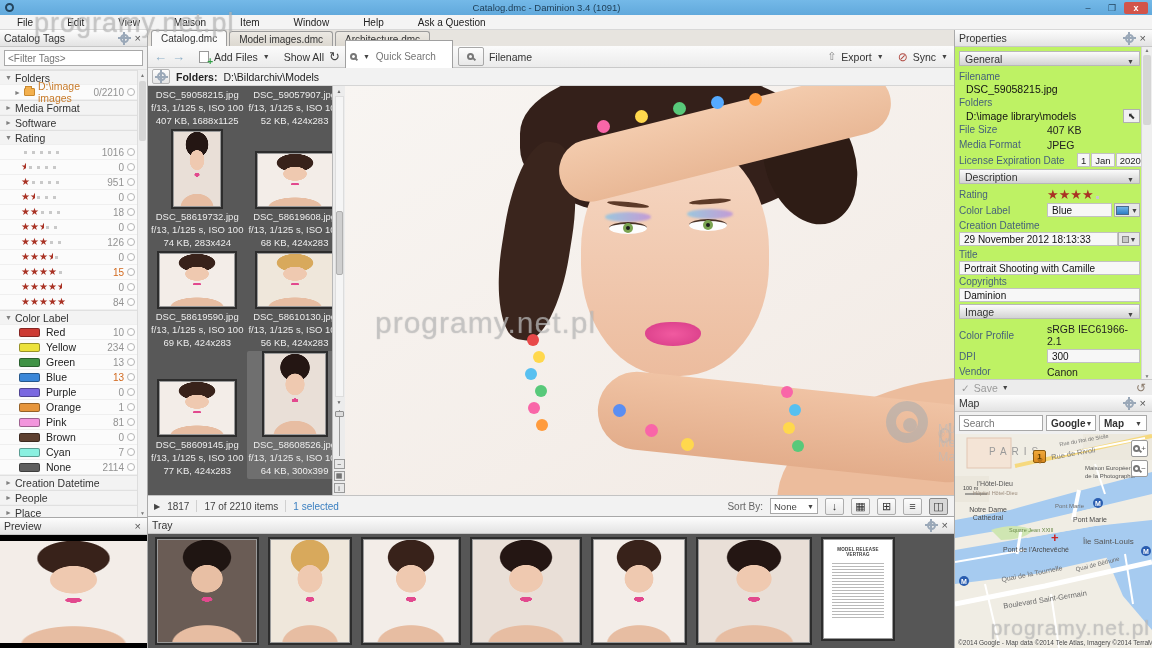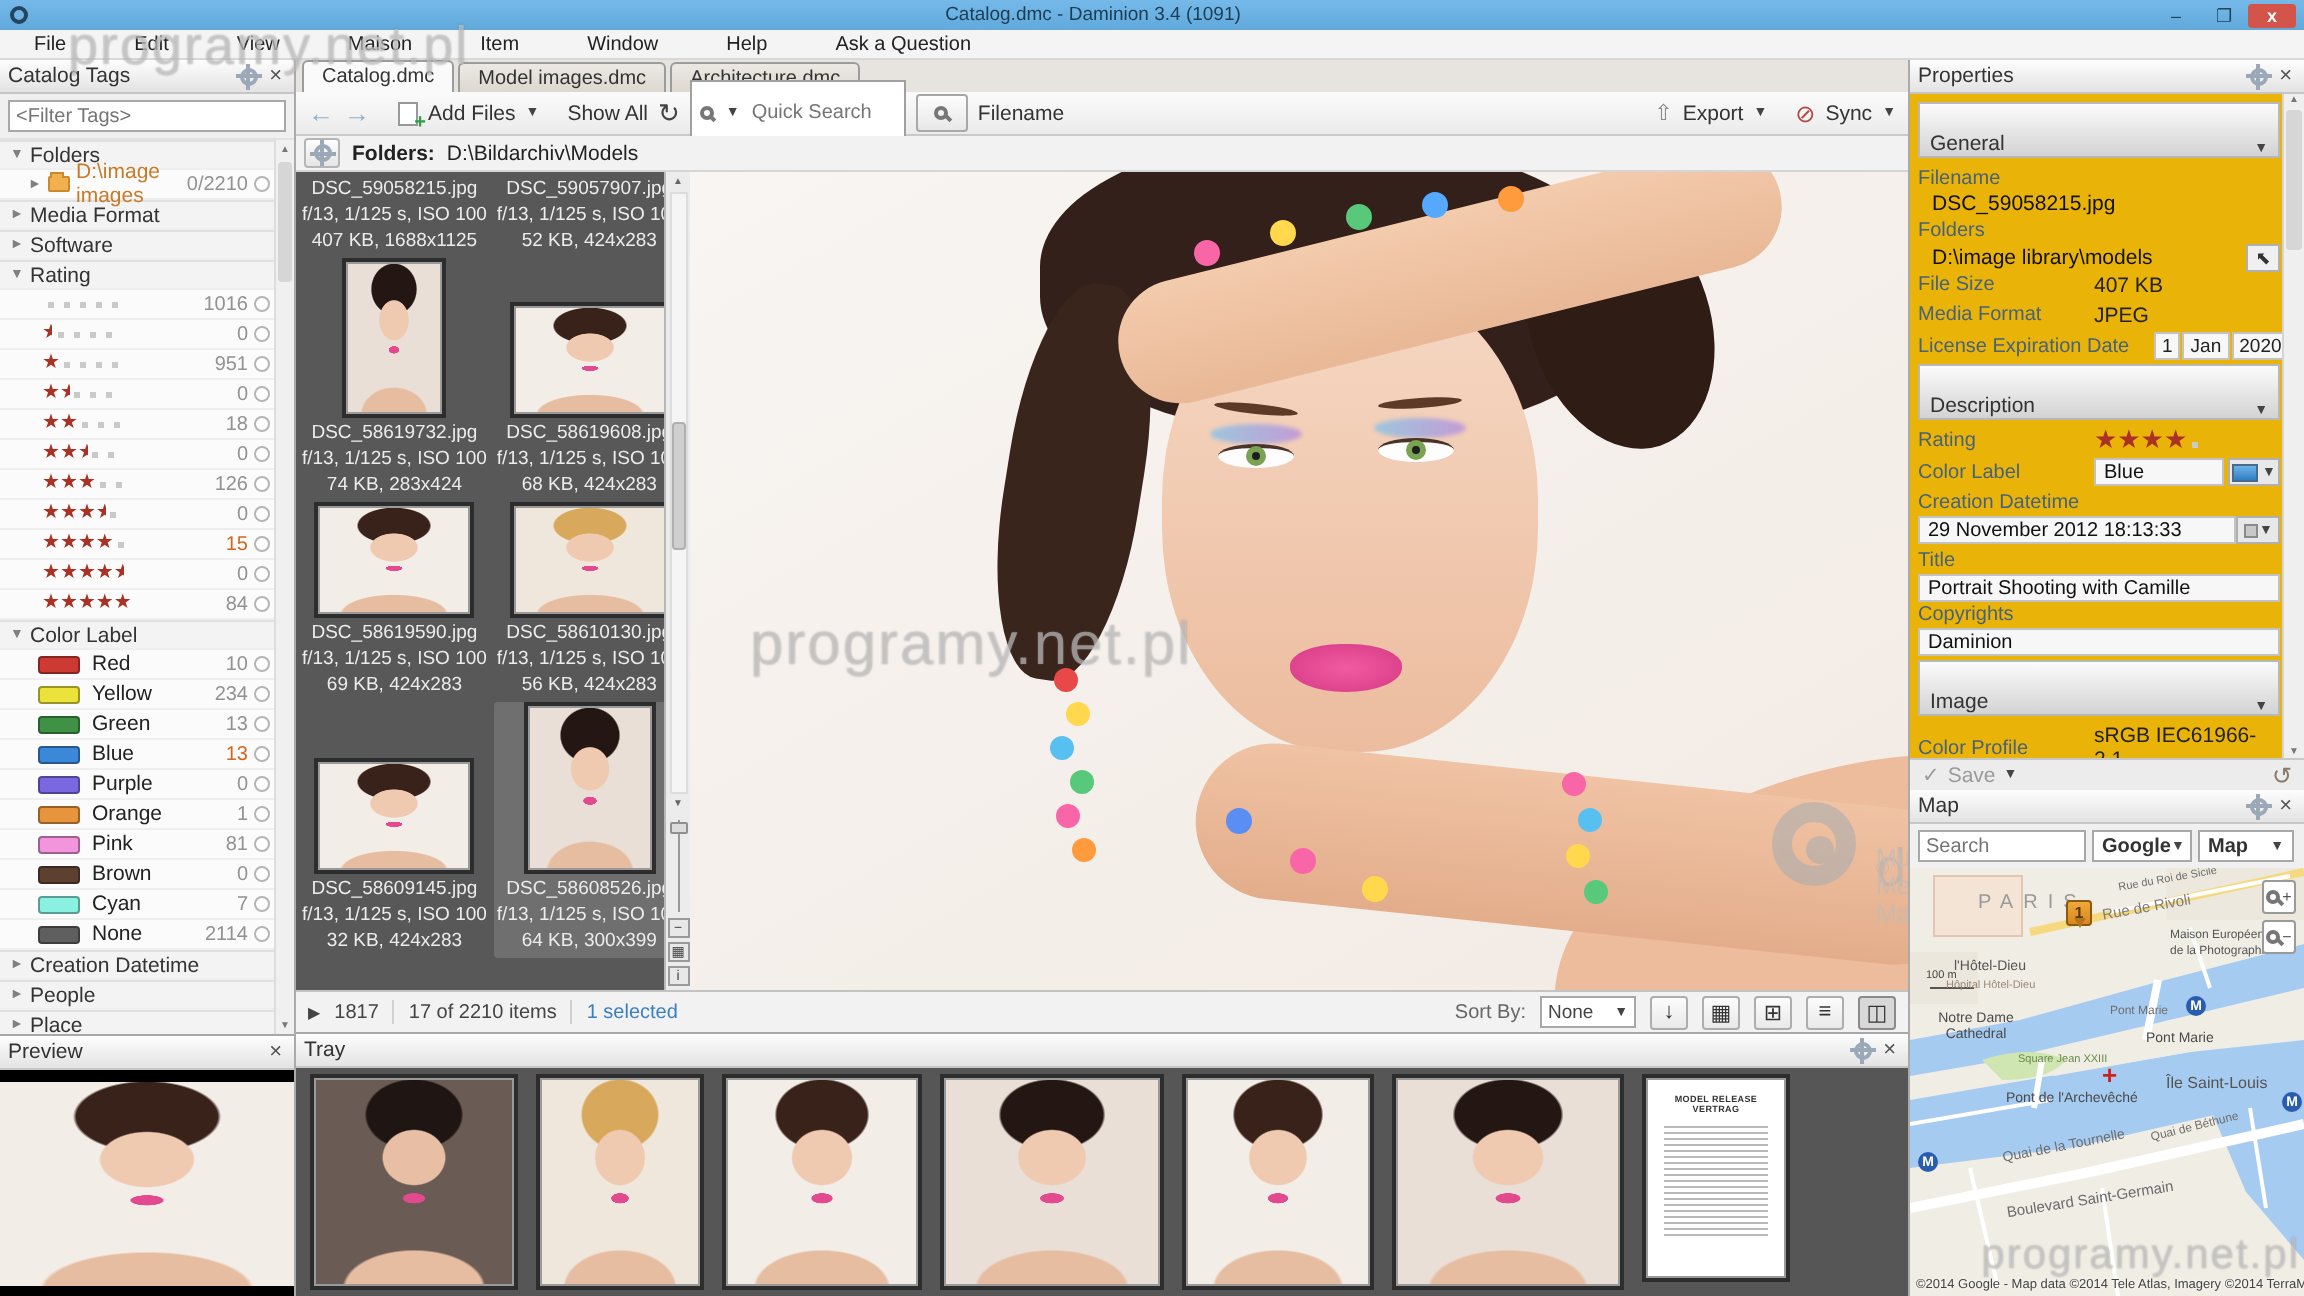--- a/index.html
+++ b/index.html
@@ -129,23 +129,23 @@
   .vbtn{width:19px;height:17px;border:1px solid #adadad;background:linear-gradient(#fcfcfc,#e9e9e9);display:flex;align-items:center;justify-content:center;font-size:11px;color:#333;border-radius:2px}
   .vbtn.pressed{background:#d8d8d8;border-color:#8a8a8a}
   .tray{height:132px;border-top:1px solid #a8a8a8;display:flex;flex-direction:column;flex:none}
   .tray-body{flex:1;background:#565656;display:flex;align-items:flex-start;gap:13px;padding:5px 9px;overflow:hidden}
   .tthumb{height:104px;border:1px solid #9a9a9a;outline:2px solid #2d2d2d;flex:none}
   .doc{width:70px;height:100px;background:#fff;padding:7px 5px 4px;font-size:4.5px;color:#333;text-align:center}
   .doc .dt{font-weight:bold;margin-bottom:4px;font-size:4.5px;letter-spacing:.2px}
   .doc .dl{height:58px;margin:0 3px;background:repeating-linear-gradient(#fff 0 2px,#b9b9b9 2px 3px)}
 
   
-  .right-col{width:197px;flex:none;display:flex;flex-direction:column;background:#eab308}
+  .right-col{width:197px;flex:none;display:flex;flex-direction:column;background:#bef264}
   .props{height:332px;flex:none;position:relative;padding:2px 12px 0 4px;overflow:hidden}
-  .secbar{height:28px;background:linear-gradient(#fbfbfb,#d3d3d3);border:1px solid #b8b8b8;display:flex;align-items:flex-end;padding:0 5px;font-size:10.5px;color:#333;margin:2px 0 4px}
+  .secbar{height:15px;background:linear-gradient(#fbfbfb,#d3d3d3);border:1px solid #b8b8b8;display:flex;align-items:flex-end;padding:0 5px;font-size:10.5px;color:#333;margin:2px 0 4px}
   .secbar .sp{flex:1}
   .plabel{font-size:10px;color:#47627a;line-height:13px}
   .pvalue{font-size:10.5px;color:#111;line-height:13px;padding-left:7px}
   .prow{display:flex;align-items:center;margin-bottom:2px}
   .prow .plabel{width:88px;flex:none}
   .pinput{height:14px;border:1px solid #c2c2c2;background:#f7f7f7;font-size:10px;color:#111;display:flex;align-items:center;padding:0 4px;flex:1;min-width:0;white-space:nowrap;overflow:hidden}
   .dseg{border:1px solid #c2c2c2;background:#f7f7f7;height:14px;display:flex;align-items:center;padding:0 3px;font-size:9.5px;margin-right:1px}
   .calbtn{width:22px;height:14px;border:1px solid #b0b0b0;background:#e8e8e8;display:flex;align-items:center;justify-content:center;gap:1px;font-size:7px;color:#444}
   .calbtn .cg{width:7px;height:7px;background:#c8c8c8;border:1px solid #8a8a8a}
   .corner-btn{width:17px;height:14px;border:1px solid #b0b0b0;background:#f0f0f0;display:flex;align-items:center;justify-content:center;font-size:9px;color:#333;margin-left:auto}
@@ -569,21 +569,21 @@
                   <div>56 KB, 424x283</div>
                 </div>
               </div>
               <div class="bcell">
                 <div class="bthumb land">
                   <div class="ph phA"></div>
                 </div>
                 <div class="bcap">
                   <div>DSC_58609145.jpg</div>
                   <div>f/13, 1/125 s, ISO 100</div>
-                  <div>32 KB, 424x283</div>
+                  <div>77 KB, 424x283</div>
                 </div>
               </div>
               <div class="bcell sel">
                 <div class="bthumb port big">
                   <div class="ph phB"></div>
                 </div>
                 <div class="bcap">
                   <div>DSC_58608526.jpg</div>
                   <div>f/13, 1/125 s, ISO 100</div>
                   <div>64 KB, 300x399</div>

